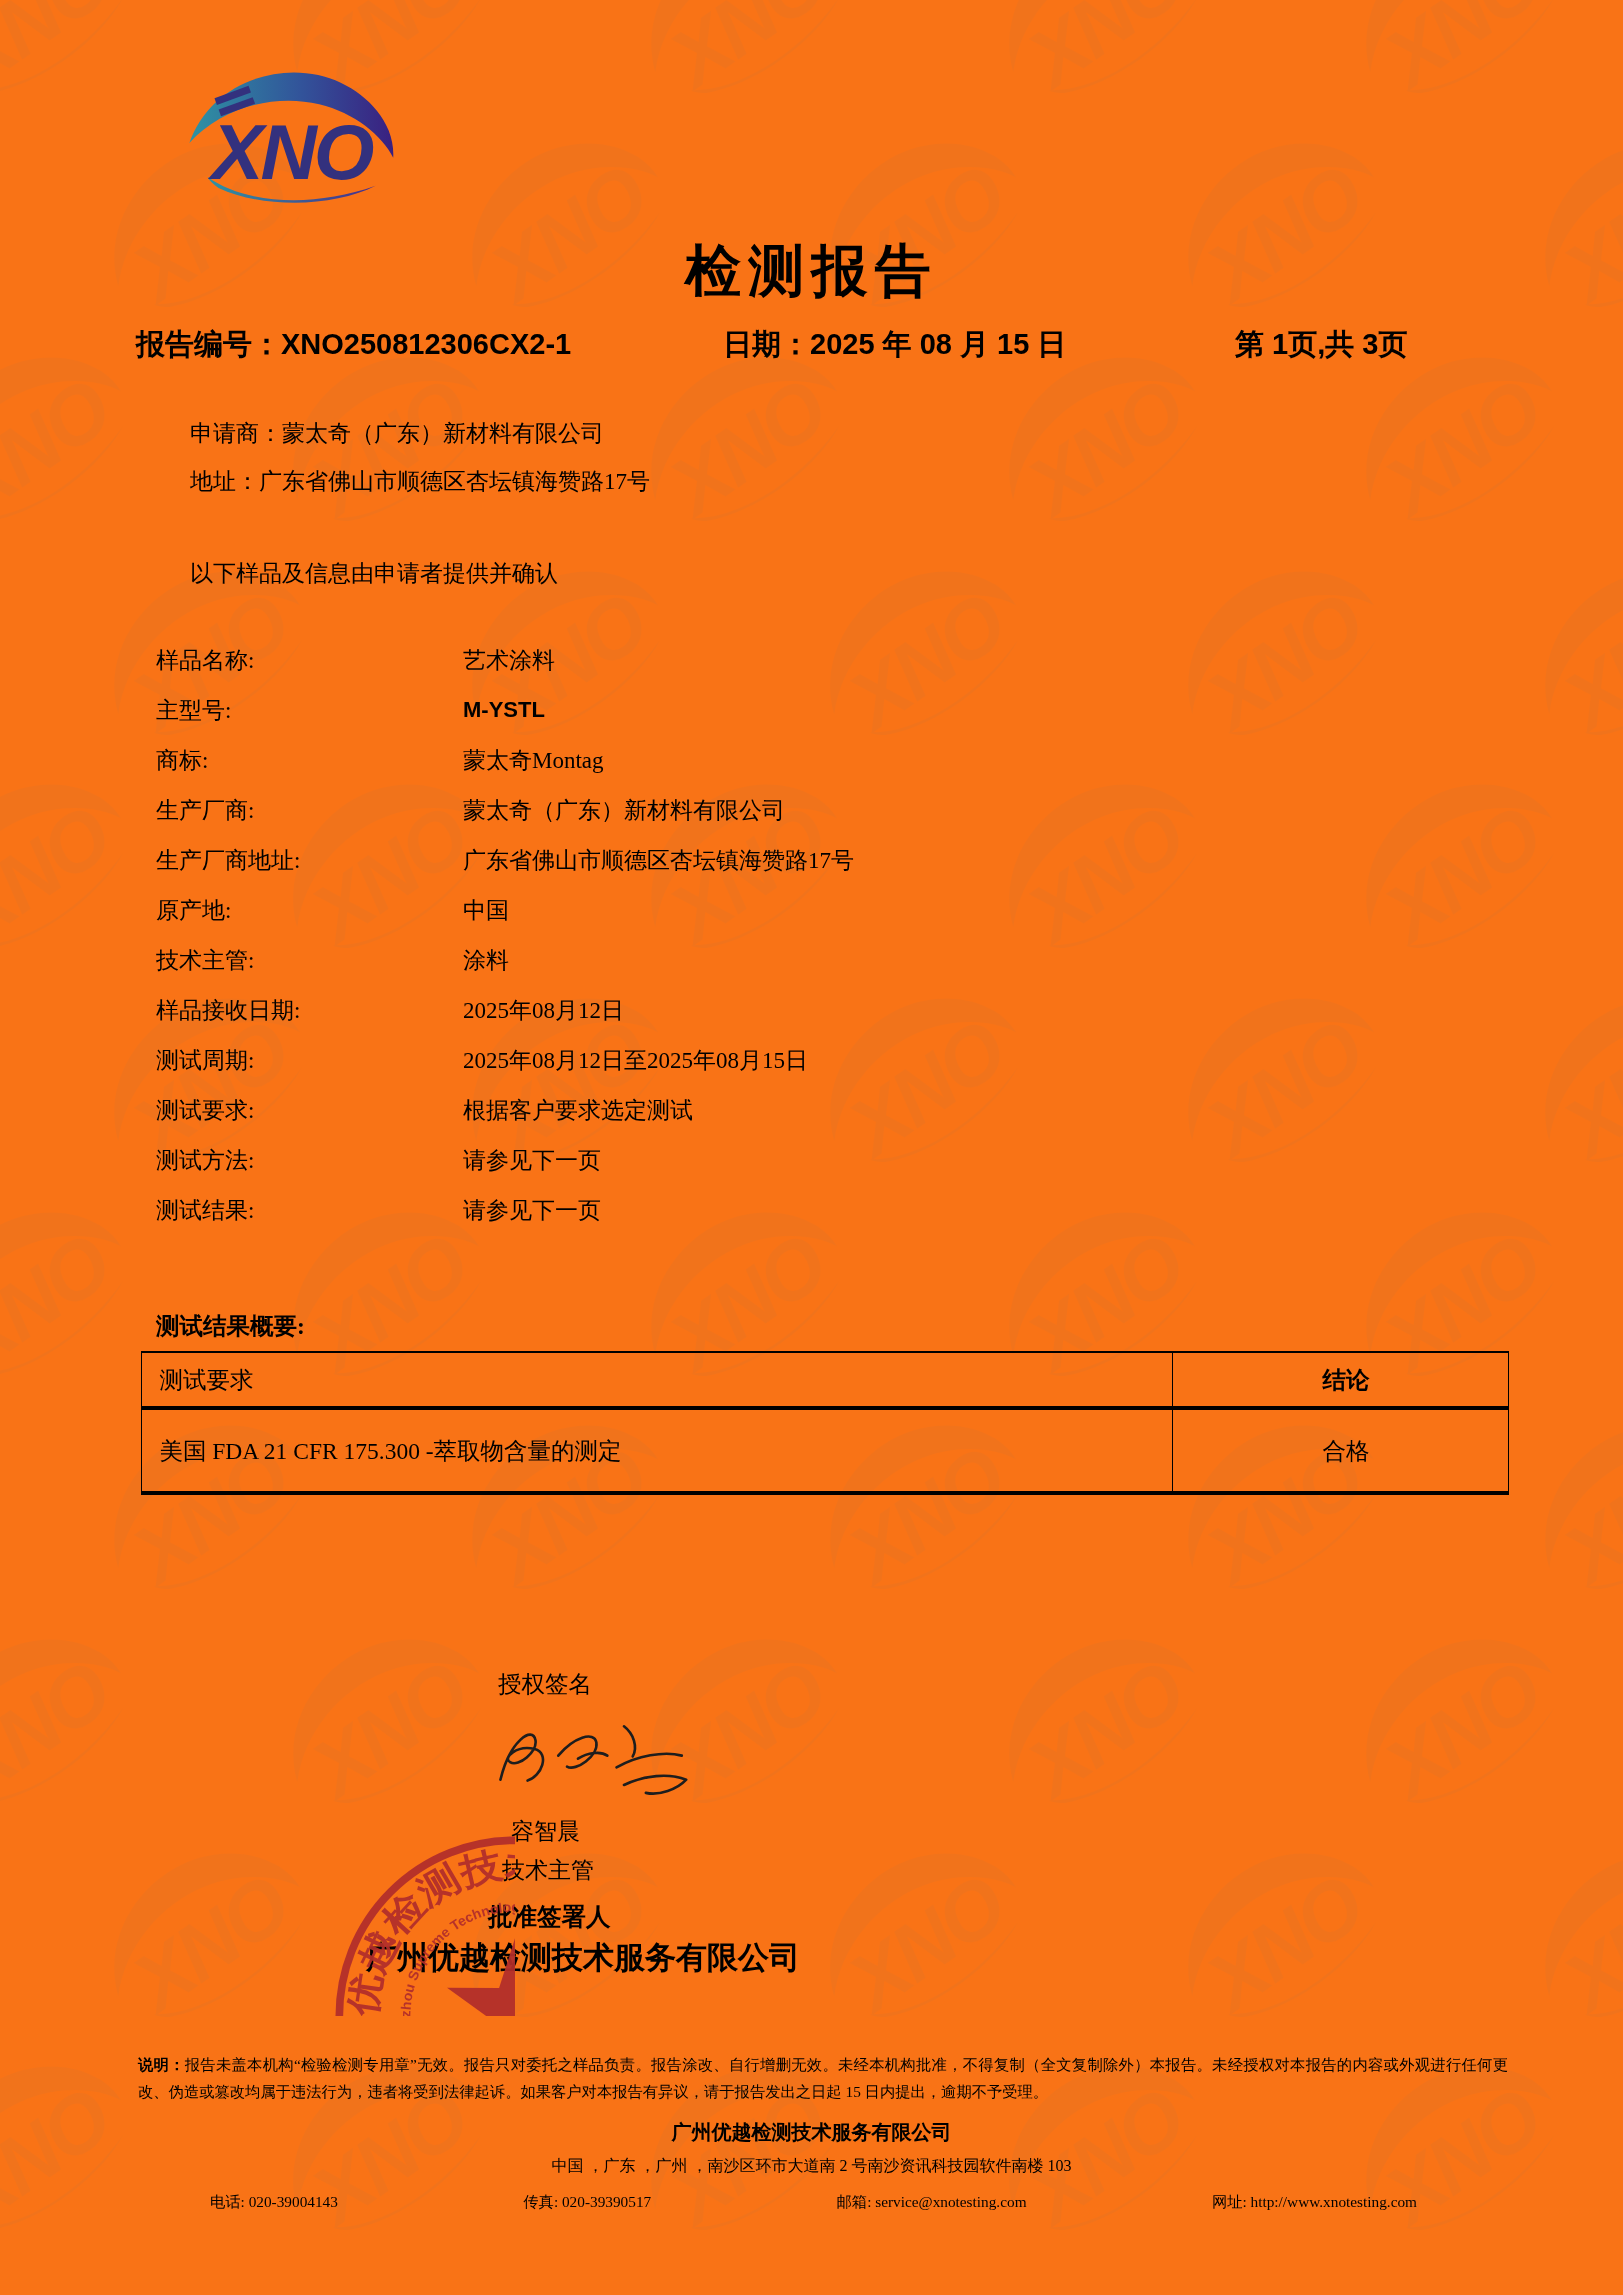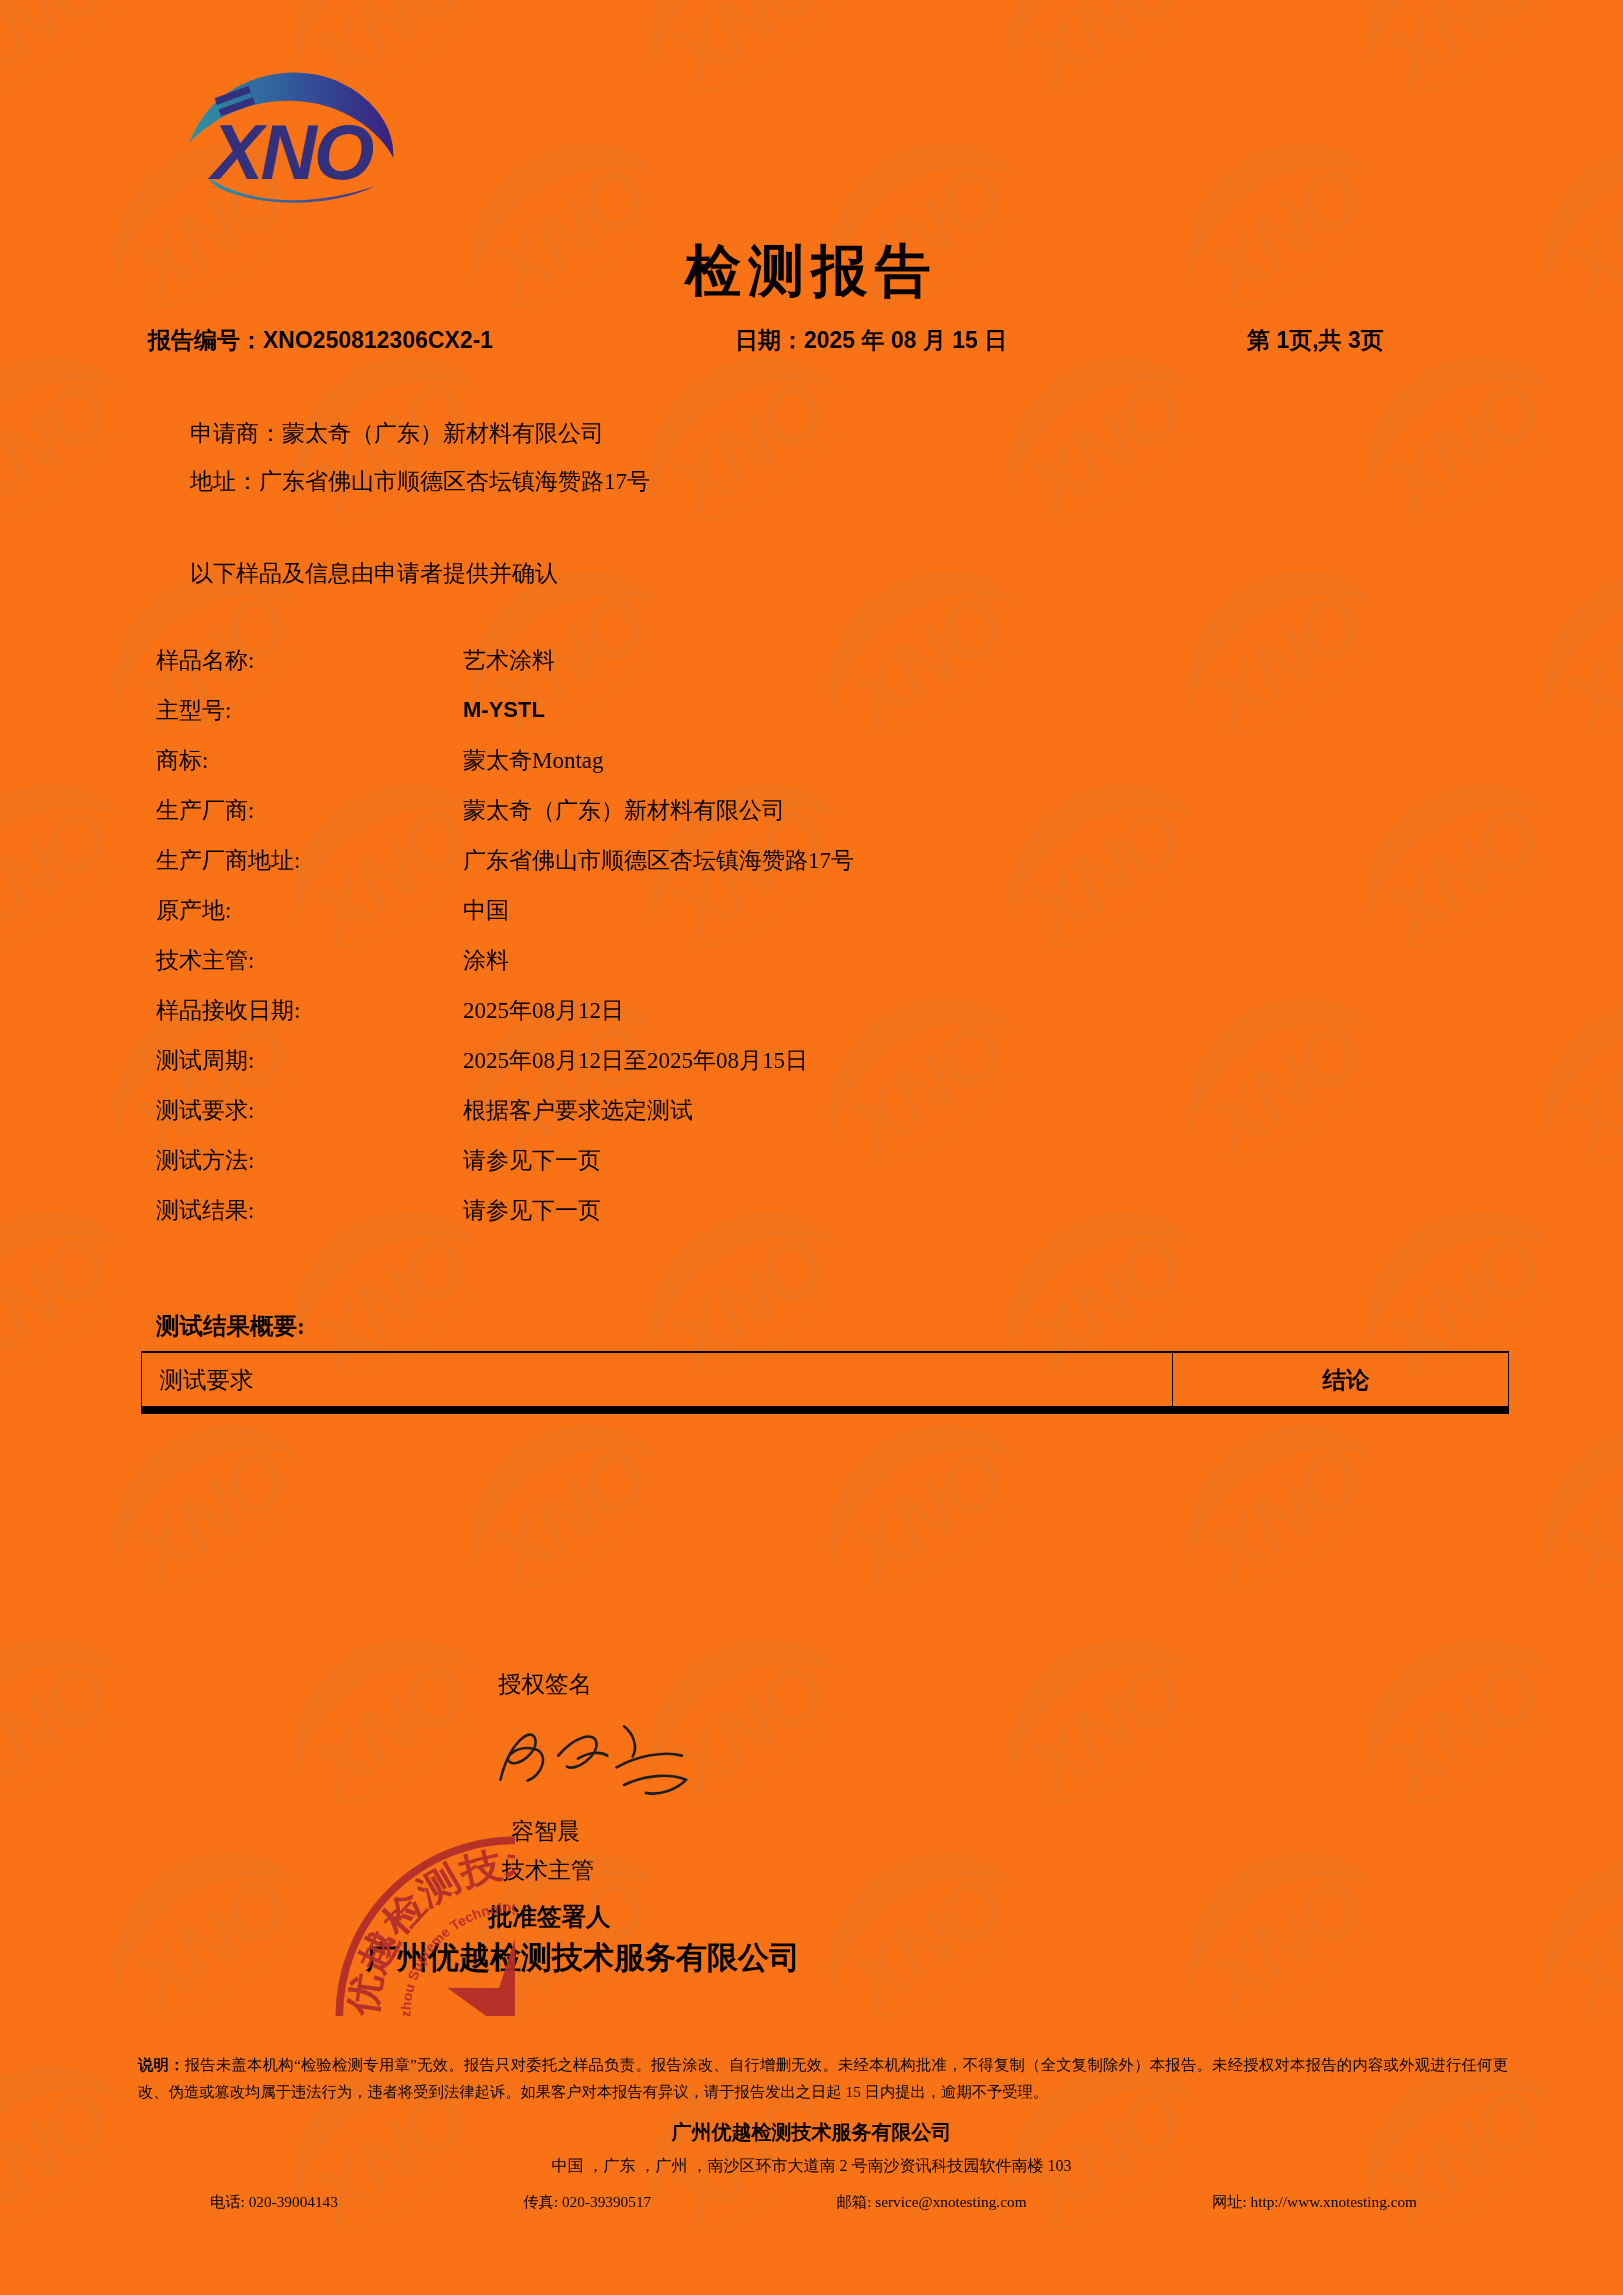--- a/index.html
+++ b/index.html
@@ -12,22 +12,22 @@
   .wm-layer { position:absolute; inset:0; z-index:0; pointer-events:none; }
   .wm { position:absolute; width:220px; height:153px; opacity:0.05; transform:rotate(-35deg); }
   
   .logo { position:absolute; left:183px; top:60px; width:212px; height:146px; z-index:3; }
   
   .title {
     position:absolute; left:0; top:234px; width:100%; text-align:center;
     font-size:56px; font-weight:bold; letter-spacing:7.2px; z-index:3;
   }
   .meta-row {
-    position:absolute; left:148px; top:325px; width:1362px; height:31px; z-index:3;
-    font-family:"Liberation Sans","DejaVu Sans",sans-serif; font-weight:700; font-size:23px;
+    position:absolute; left:136px; top:325px; width:1362px; height:31px; z-index:3;
+    font-family:"Liberation Sans","DejaVu Sans",sans-serif; font-weight:700; font-size:29px;
   }
   .meta-row .m-left   { position:absolute; left:0; }
   .meta-row .m-center { position:absolute; left:587px;text-align:center; }
   .meta-row .m-right  { position:absolute; left:1099px; }
   
   .line { position:absolute; left:156px; font-size:23px; z-index:3; white-space:nowrap;margin-left:34px; }
   .applicant-1 { top:418px; }
   .applicant-2 { top:466px; }
   .confirm     { top:558px; }
   
@@ -363,20 +363,24 @@
       <span class="lab">测试结果:</span>
       <span class="val">请参见下一页</span>
     </div>
   </div>
 
   <div class="summary-heading">测试结果概要:</div>
   <div class="sum-table">
     <div class="sum-row head">
       <div class="cell-req">测试要求</div>
       <div class="cell-con">结论</div>
+    </div>
+    <div class="sum-row body">
+      <div class="cell-req">美国 FDA 21 CFR 175.300 -萃取物含量的测定</div>
+      <div class="cell-con">合格</div>
     </div>
   </div>
 
   <svg class="stamp-left" viewBox="-373 -373 746 746">
     <use href="#stamp-sym"></use>
   </svg>
   <svg class="stamp-right" viewBox="-373 -373 746 746">
     <use href="#stamp-sym"></use>
   </svg>
 

